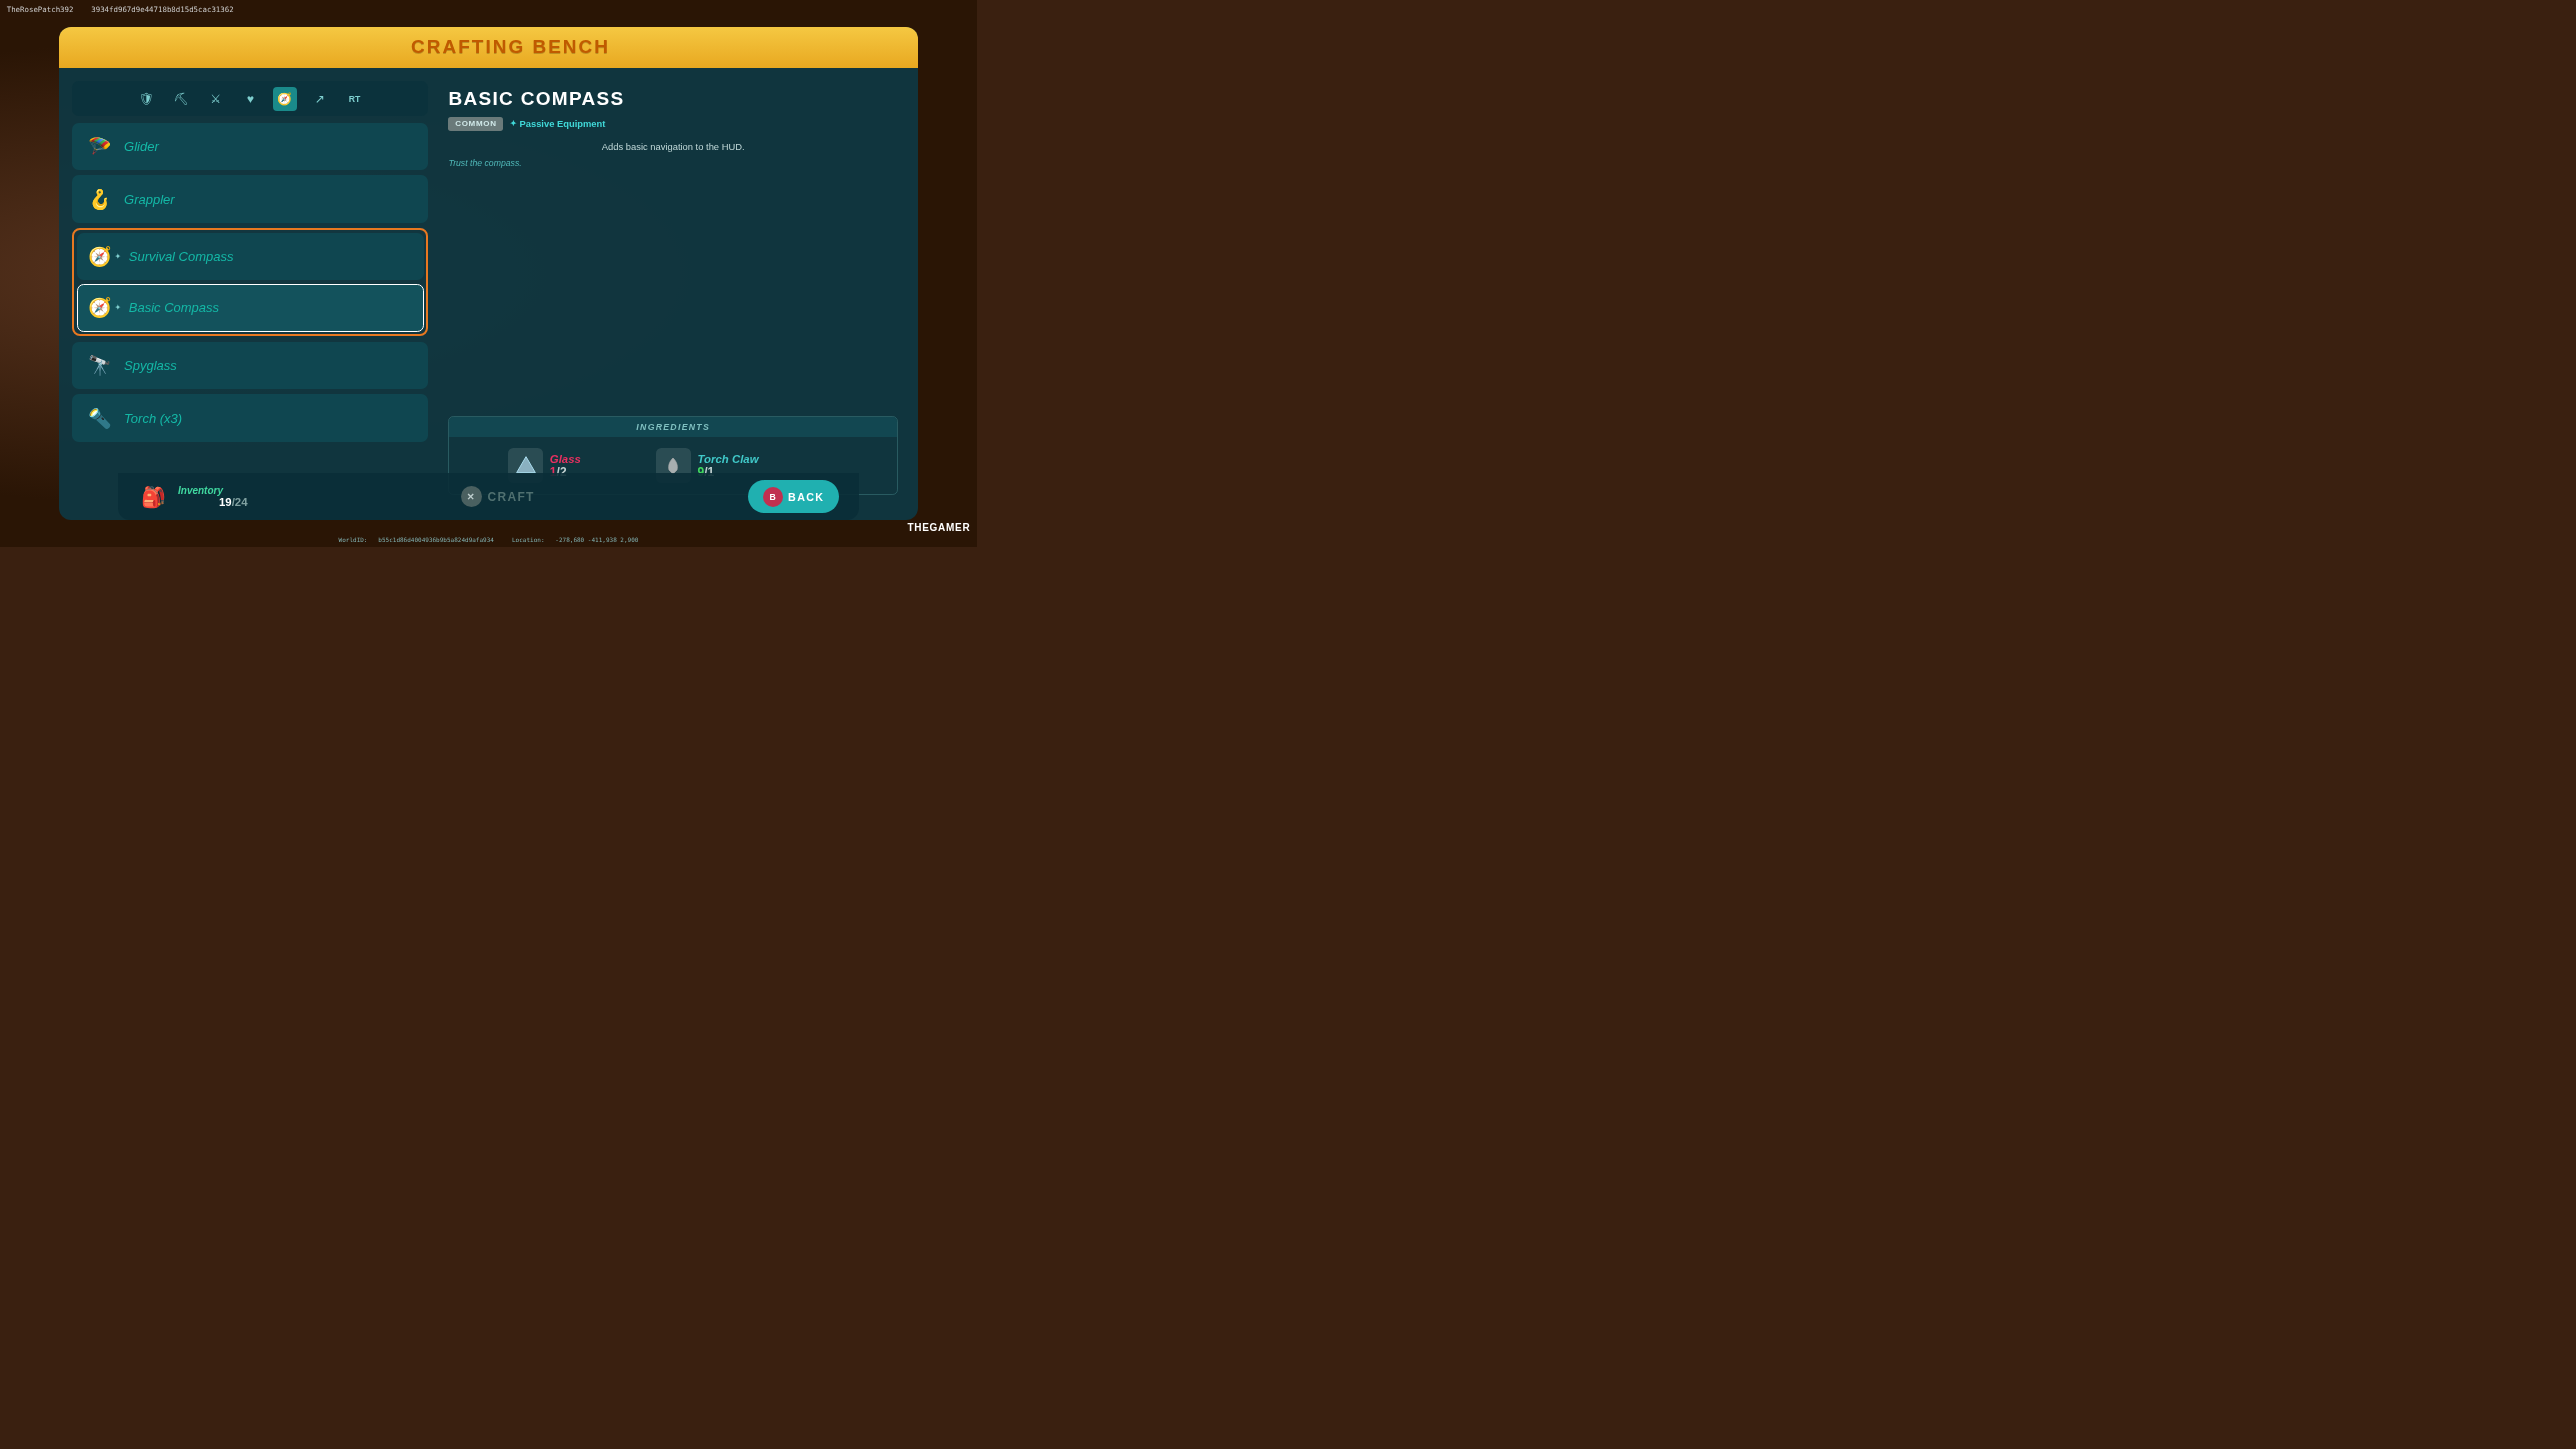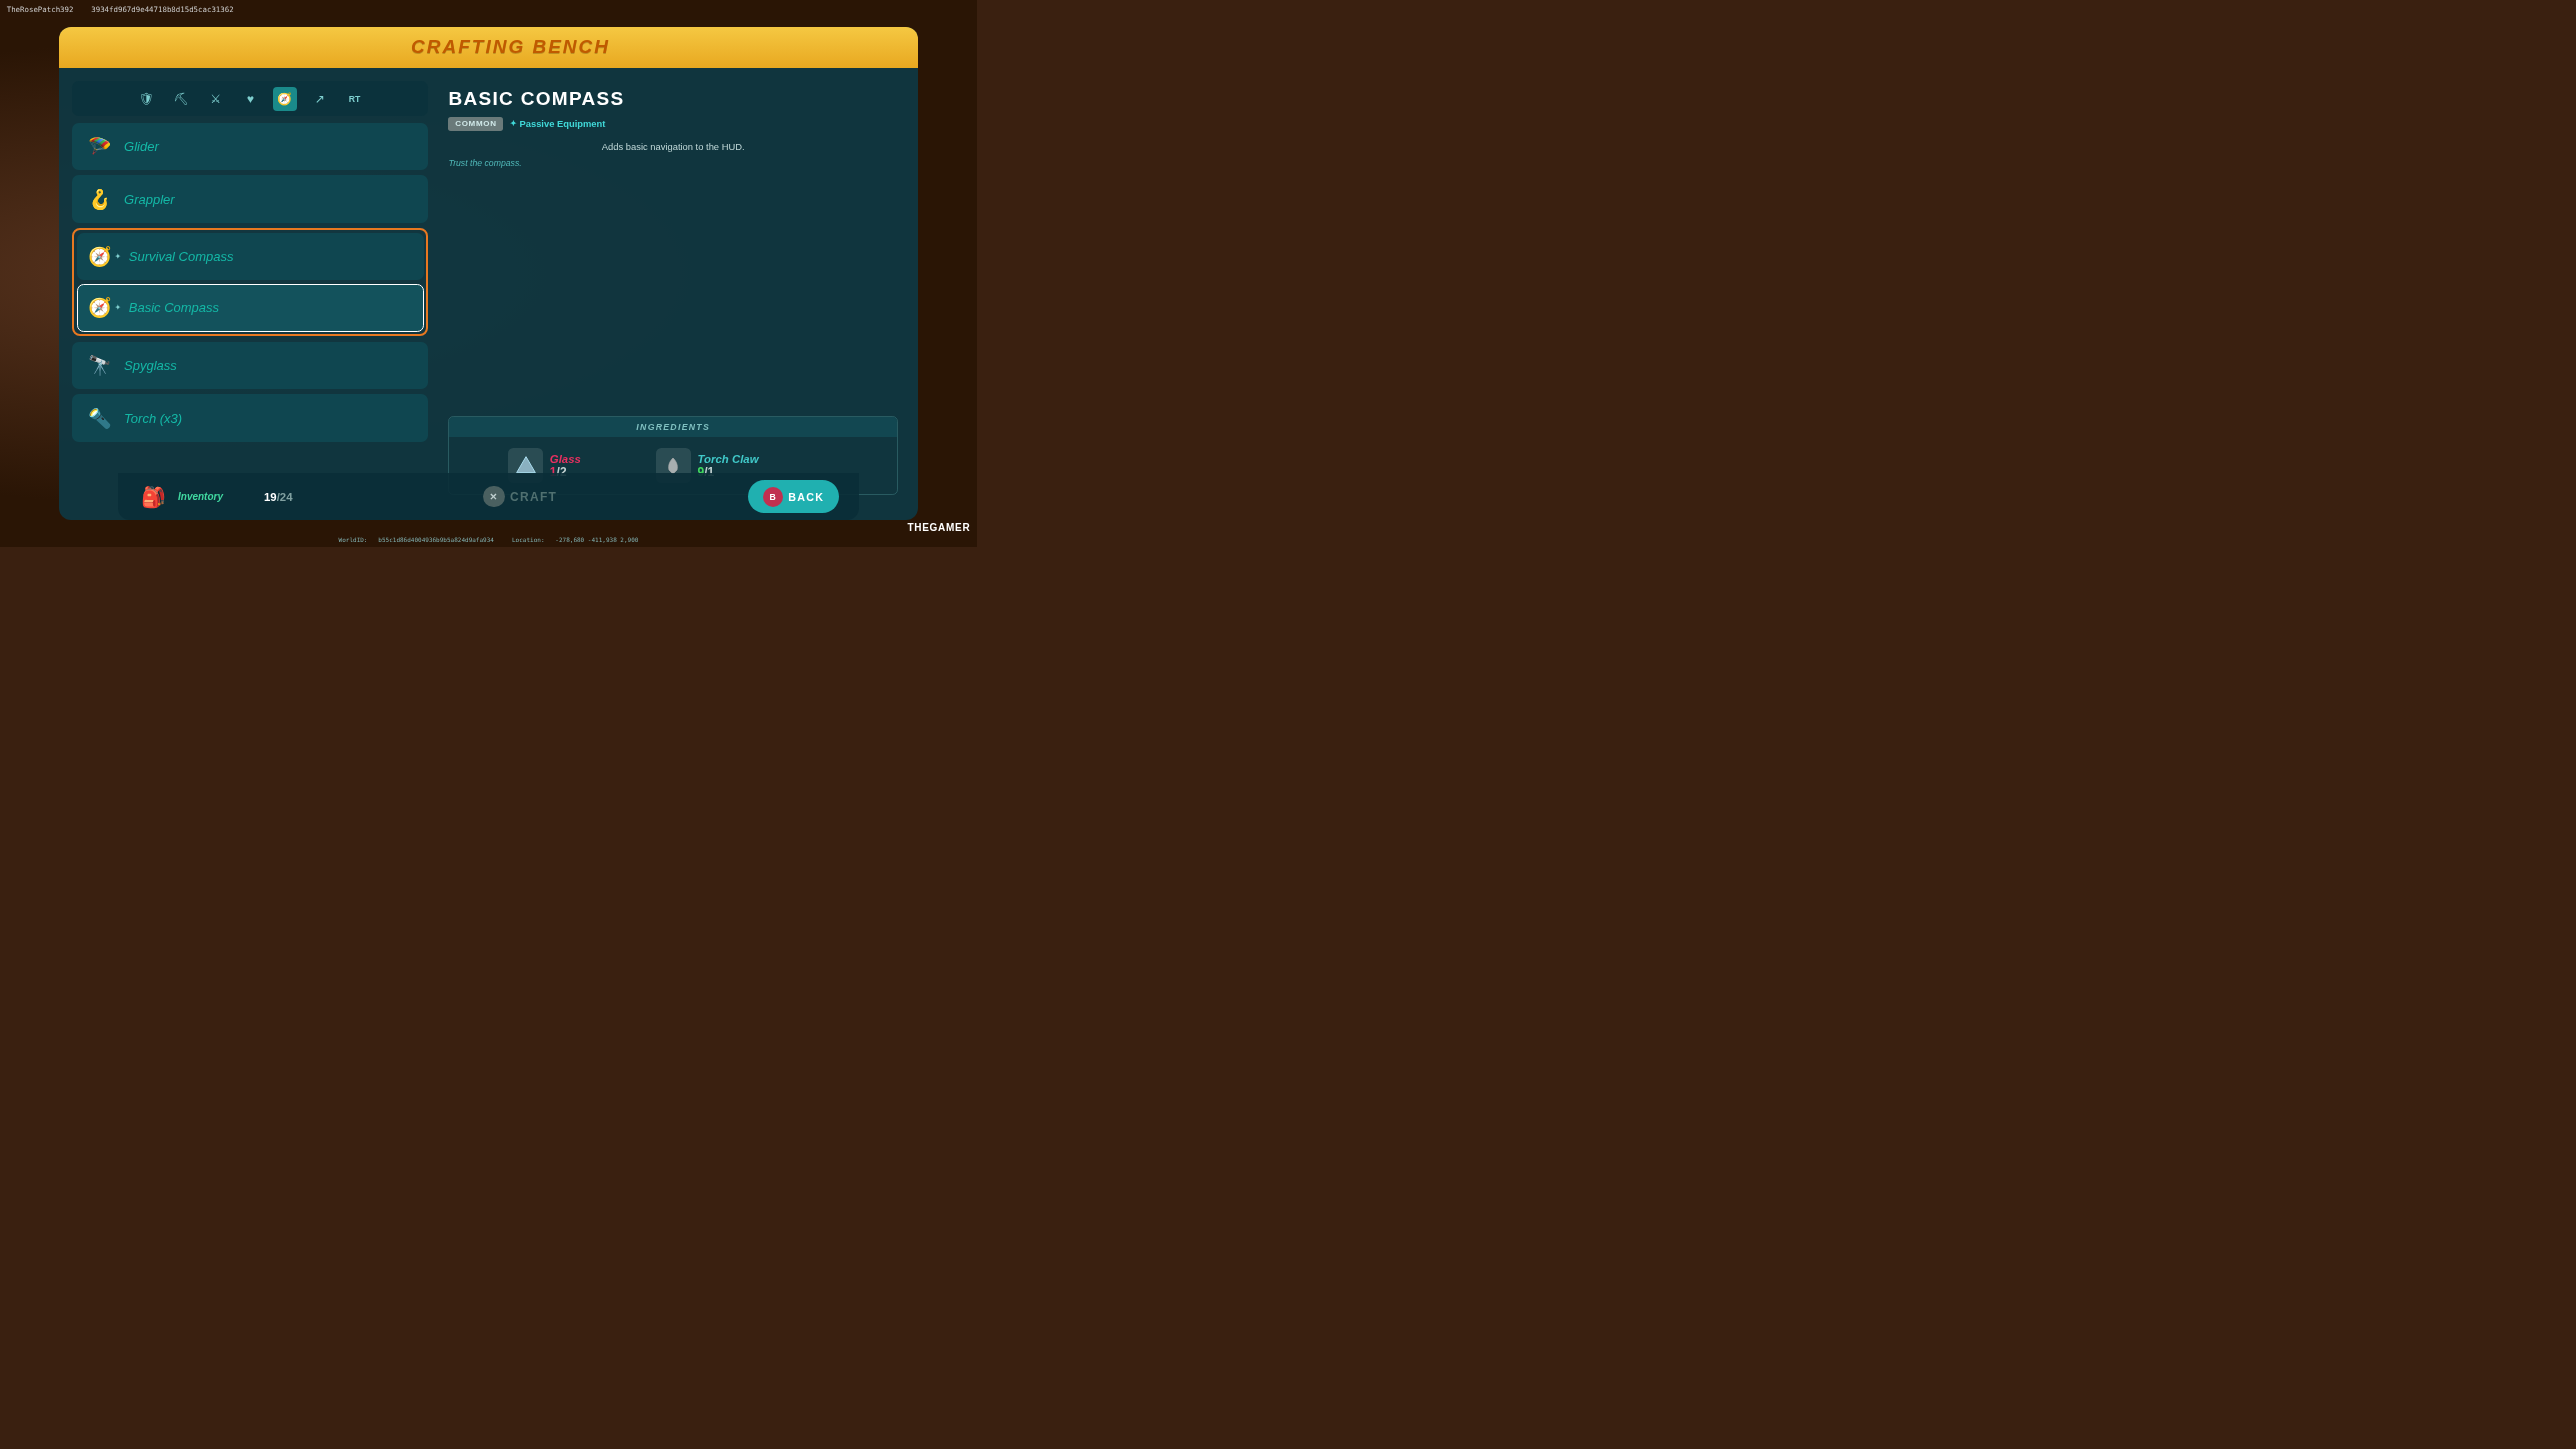--- a/index.html
+++ b/index.html
@@ -47,21 +47,20 @@
       background: linear-gradient(180deg, #f5c842 0%, #e8a820 100%);
       text-align: center;
       padding: 9.4px 0;
     }
     .panel-header h1 {
       font-size: 19px;
       font-weight: 900;
       color: #c05a00;
       letter-spacing: 2px;
       text-shadow: 0 1.3px 0 rgba(0,0,0,0.2);
-      font-style: italic;
       padding-left: 44px;
     }
 
     
     .content {
       display: flex;
       height: calc(100% - 46px);
       padding: 13.4px;
       gap: 13.4px;
     }
@@ -286,21 +285,21 @@
     .inventory-icon {
       width: 32px;
       height: 32px;
       font-size: 20px;
       display: flex;
       align-items: center;
       justify-content: center;
     }
     .inventory-text {
       display: flex;
-      flex-direction: row;
+      flex-direction: column;
     }
     .inventory-label {
       color: #40d8a0;
       font-size: 10px;
       font-weight: 700;
       font-style: italic;
     }
     .inventory-count {
       font-size: 11.4px;
       font-weight: 900;

